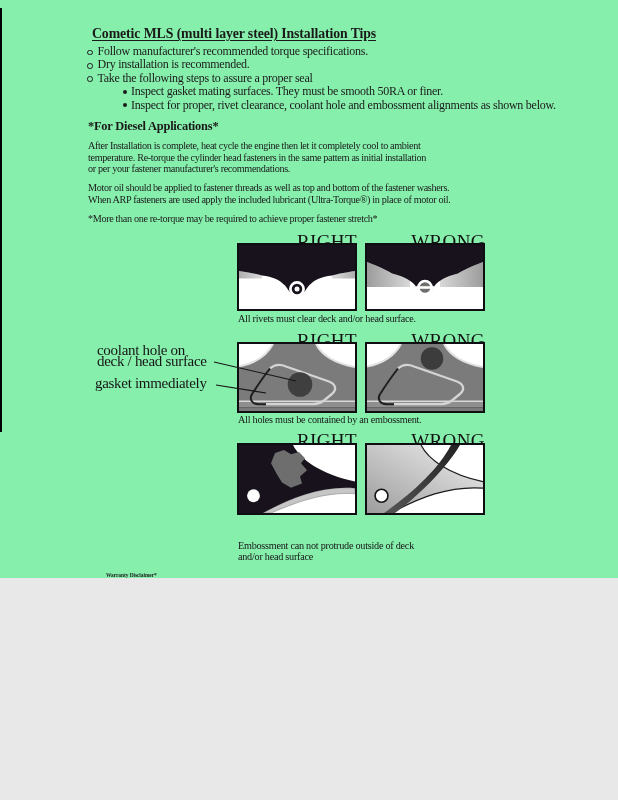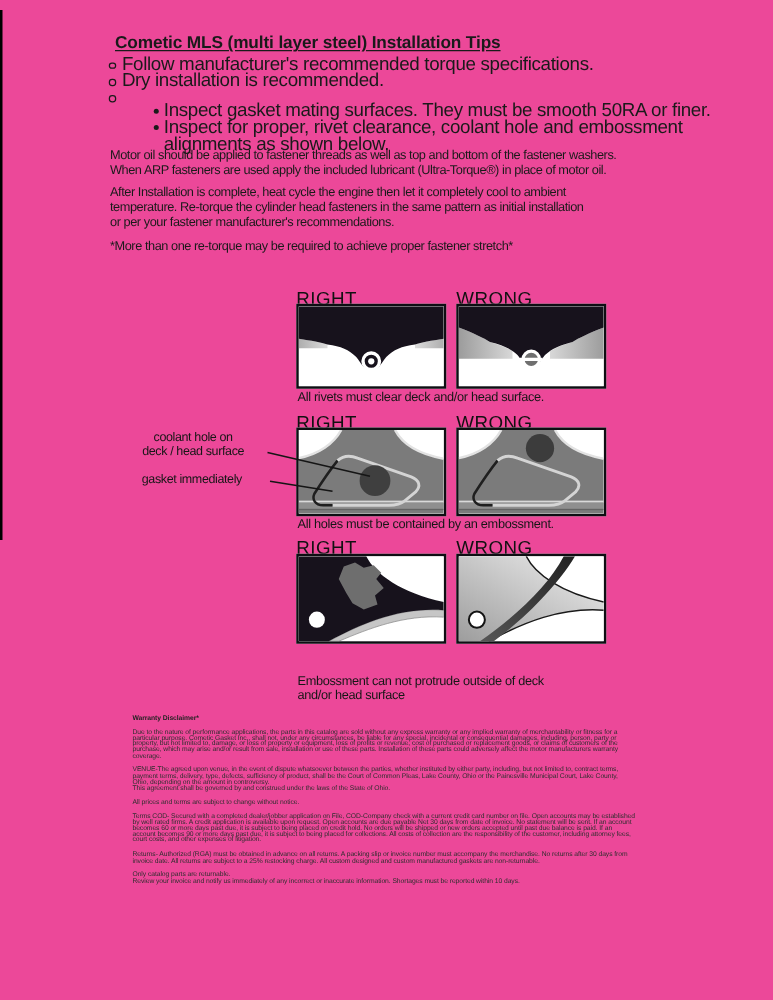--- a/index.html
+++ b/index.html
@@ -1,63 +1,63 @@
 <!DOCTYPE html>
 <html><head>
 <meta charset="utf-8">
 <style>
   html,body{margin:0;padding:0;background:#e8e8e8;}
   .page{
     position:relative;
-    width:618px;height:800px;
-    background:#ec4899;
-    font-family:Liberation Sans, sans-serif;
+    width:618px;height:578px;
+    background:#86efac;
+    font-family:Liberation Serif, serif;
     color:#1a1a1a;
     overflow:hidden;
     margin:0 auto;
   }
   .abs{position:absolute;}
   .preline{white-space:pre-line;}
 
   .edge-line{left:0;top:8px;width:2px;height:424px;background:#000;}
 
   .title{
     left:92px;top:26px;
     font-size:13.8px;font-weight:700;
     letter-spacing:-0.1px;
     text-decoration:underline;
     text-underline-offset:2px;
     margin:0;
   }
 
-  .tips{left:87px;top:45px;font-size:15px;letter-spacing:-0.25px;line-height:13.4px;}
+  .tips{left:87px;top:45px;font-size:12px;letter-spacing:-0.25px;line-height:13.4px;}
   .tip{display:flex;align-items:flex-start;}
   .subtips{margin-left:36px;}
   .b-open{flex:none;width:3.5px;height:3.5px;border:1px solid #1a1a1a;border-radius:50%;margin:4.6px 5px 0 0;}
   .b-fill{flex:none;width:4px;height:4px;background:#1a1a1a;border-radius:50%;margin:4.6px 4px 0 0;}
 
   .diesel{left:88px;top:119px;width:480px;}
   .diesel h2{margin:0 0 6px 0;font-size:12.4px;font-weight:700;letter-spacing:-0.2px;}
   .diesel p{margin:0 0 7px 0;font-size:10.2px;letter-spacing:-0.35px;line-height:11.7px;}
   .diesel p.note{}
 
   .diag-label{
-    width:120px;text-align:left;
-    font-size:15px;letter-spacing:0.4px;color:#111;
+    width:120px;text-align:right;
+    font-size:19px;letter-spacing:0.4px;color:#111;
   }
   .dbox{
     width:120px;
     border:2px solid #0e0e13;
     box-sizing:border-box;
     background:#fff;
   }
   .dbox svg{display:block;width:100%;height:100%;}
   .caption{font-size:10.2px;letter-spacing:-0.25px;line-height:10.8px;color:#161616;}
 
-  .ann{font-size:10px;letter-spacing:-0.3px;line-height:11px;text-align:center;color:#161616;}
+  .ann{font-size:15px;letter-spacing:-0.3px;line-height:11px;text-align:left;color:#161616;}
 
   .overlay{left:0;top:0;width:618px;height:800px;pointer-events:none;}
 
   .disclaimer{left:106px;top:573px;width:402px;font-size:5.4px;line-height:4.8px;letter-spacing:-0.05px;color:#2e2e2e;}
   .disclaimer .dheading{font-weight:700;margin:0 0 6px 0;color:#222;}
   .disclaimer p{margin:0 0 6.5px 0;}
 
   .page-code{left:385px;top:802px;font-size:13px;letter-spacing:0.2px;color:#262626;}
 </style>
 </head>
@@ -73,39 +73,41 @@
     <div class="tip">
       <span class="b-open"></span>
       <span>Follow manufacturer's recommended torque specifications.</span>
     </div>
     <div class="tip">
       <span class="b-open"></span>
       <span>Dry installation is recommended.</span>
     </div>
     <div class="tip">
       <span class="b-open"></span>
+      <span>Take the following steps to assure a proper seal</span>
     </div>
     <div class="subtips">
       <div class="tip">
         <span class="b-fill"></span>
         <span>Inspect gasket mating surfaces.  They must be smooth 50RA or finer.</span>
       </div>
       <div class="tip">
         <span class="b-fill"></span>
         <span>Inspect for proper, rivet clearance, coolant hole and embossment alignments as shown below.</span>
       </div>
     </div>
   </div>
 
   <div class="abs diesel">
-    <p class="preline">Motor oil should be applied to fastener threads as well as top and bottom of the fastener washers.
-When ARP fasteners are used apply the included lubricant (Ultra-Torque®) in place of motor oil.</p>
+    <h2>*For Diesel Applications*</h2>
     <p class="preline">After Installation is complete, heat cycle the engine then let it completely cool to ambient
 temperature. Re-torque the cylinder head fasteners in the same pattern as initial installation
 or per your fastener manufacturer's recommendations.</p>
+    <p class="preline">Motor oil should be applied to fastener threads as well as top and bottom of the fastener washers.
+When ARP fasteners are used apply the included lubricant (Ultra-Torque®) in place of motor oil.</p>
     <p class="note">*More than one re-torque may be required to achieve proper fastener stretch*</p>
   </div>
 
   <div class="abs diag-label" style="left:237px;top:231px;">RIGHT</div>
   <div class="abs diag-label" style="left:365px;top:231px;">WRONG</div>
 
   <div class="abs dbox" style="left:237px;top:243px;height:68px;">
     <svg viewBox="0 0 116 64" preserveAspectRatio="none">
       <defs>
         <linearGradient id="g1a" x1="0" y1="0" x2="1" y2="0">

